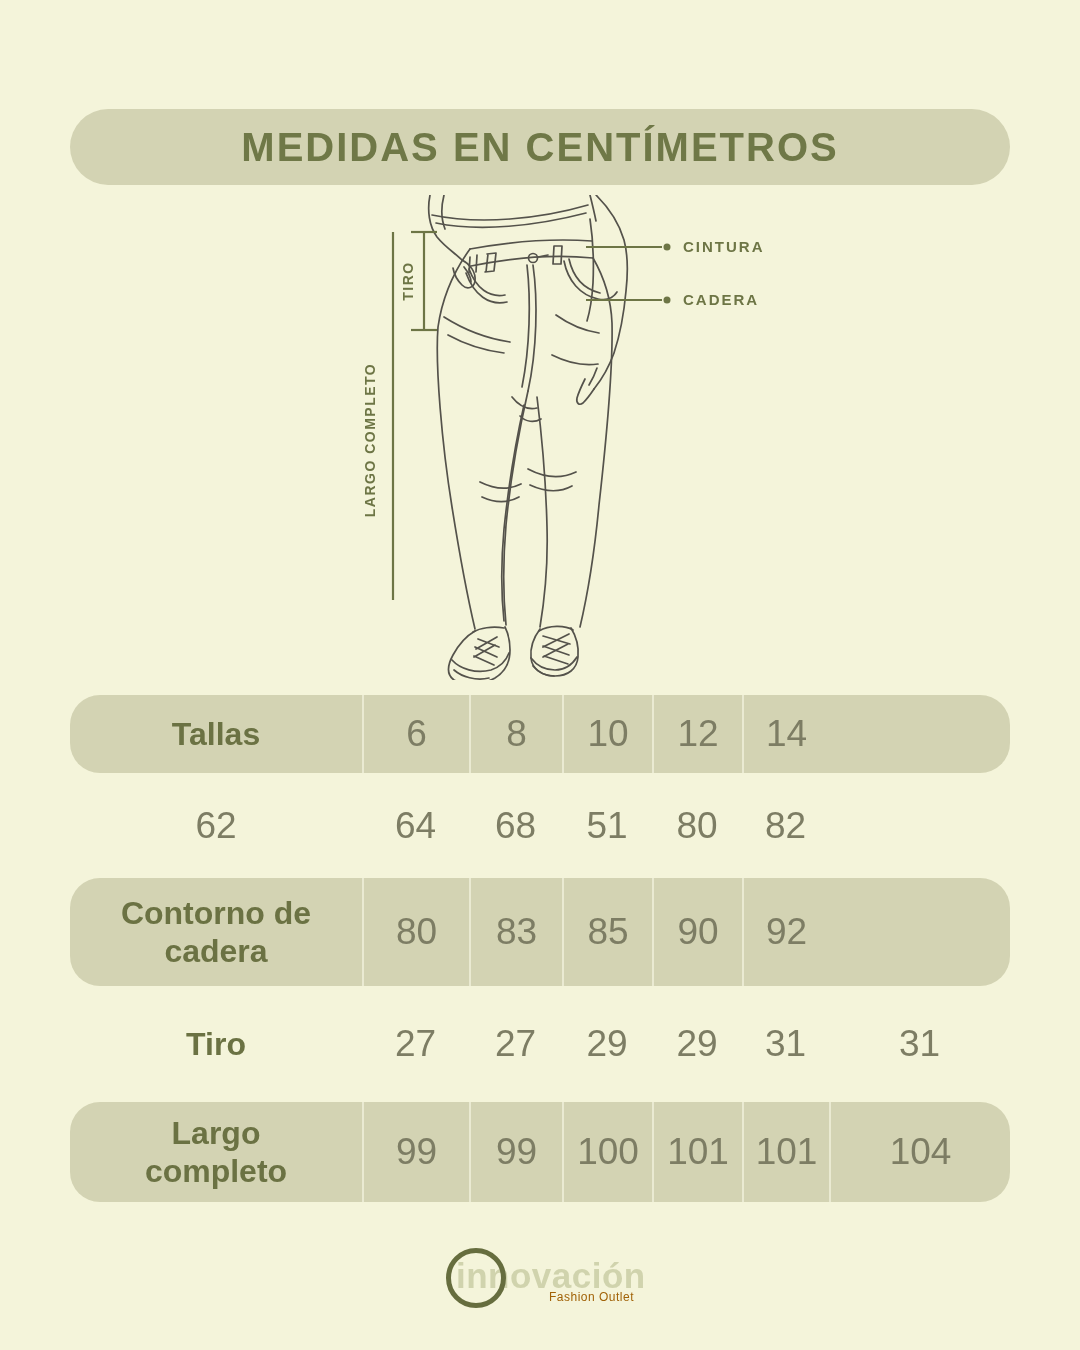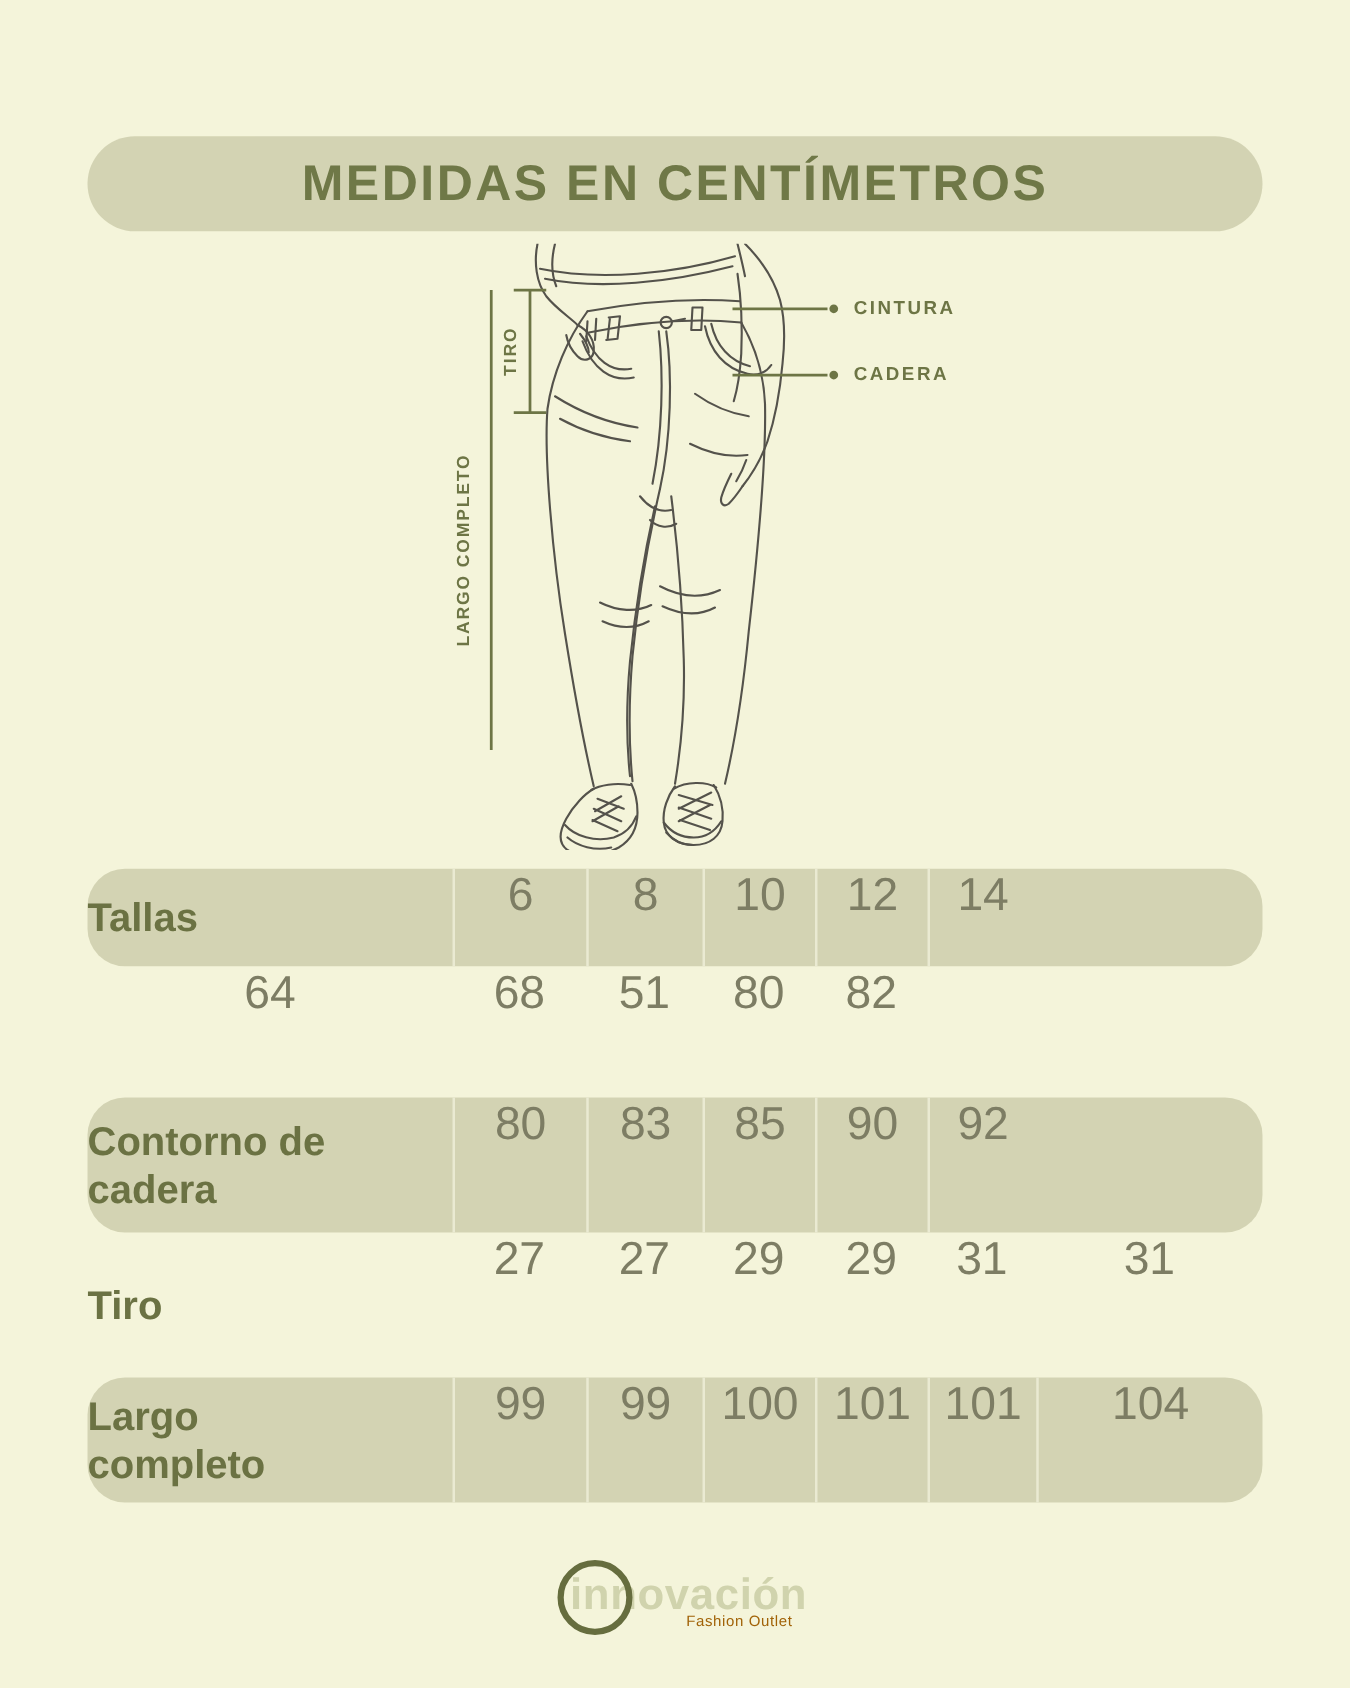--- a/index.html
+++ b/index.html
@@ -19,21 +19,21 @@
   .anno.rot{transform:translate(-50%,-50%) rotate(-90deg);font-size:14px;letter-spacing:1.5px;}
   .anno.cintura{left:343px;top:43px;}
   .anno.cadera{left:343px;top:96px;}
   .anno.tiro{left:68px;top:86px;}
   .anno.largo{left:30px;top:245px;}
 
   
   .table{position:absolute;left:70px;top:695px;width:940px;}
   .row{display:grid;grid-template-columns:292px 107px 93px 90px 90px 87px 181px;}
   .row.shaded{background:#d3d3b3;border-radius:30px;}
-  .cell{display:flex;align-items:flex-start;justify-content:center;box-sizing:border-box;}
+  .cell{display:flex;align-items:center;justify-content:center;box-sizing:border-box;}
   .shaded .cell:not(:first-child){border-left:2px solid #eaead2;}
   .label{flex-direction:column;color:#6b7243;font-weight:bold;font-size:32px;line-height:38px;
          text-align:center;}
   .label span{display:block;}
   .val{font-size:37px;color:#7d7d64;font-weight:400;}
   .rh0{height:78px}.rh1{height:105px}.rh2{height:108px}.rh3{height:116px}.rh4{height:100px}
 
   
   .ring{position:absolute;left:446px;top:1248px;width:60px;height:60px;border:5px solid #666d3e;
         border-radius:50%;box-sizing:border-box;z-index:2;}
@@ -145,20 +145,21 @@
         <span></span>
       </div>
       <div class="cell val">6</div>
       <div class="cell val">8</div>
       <div class="cell val">10</div>
       <div class="cell val">12</div>
       <div class="cell val">14</div>
     </div>
 
     <div class="row rh1">
+      <div class="cell val">62</div>
       <div class="cell val">64</div>
       <div class="cell val">68</div>
       <div class="cell val">51</div>
       <div class="cell val">80</div>
       <div class="cell val">82</div>
     </div>
 
     <div class="row shaded rh2">
       <div class="cell label">
         <span>Contorno de</span>

